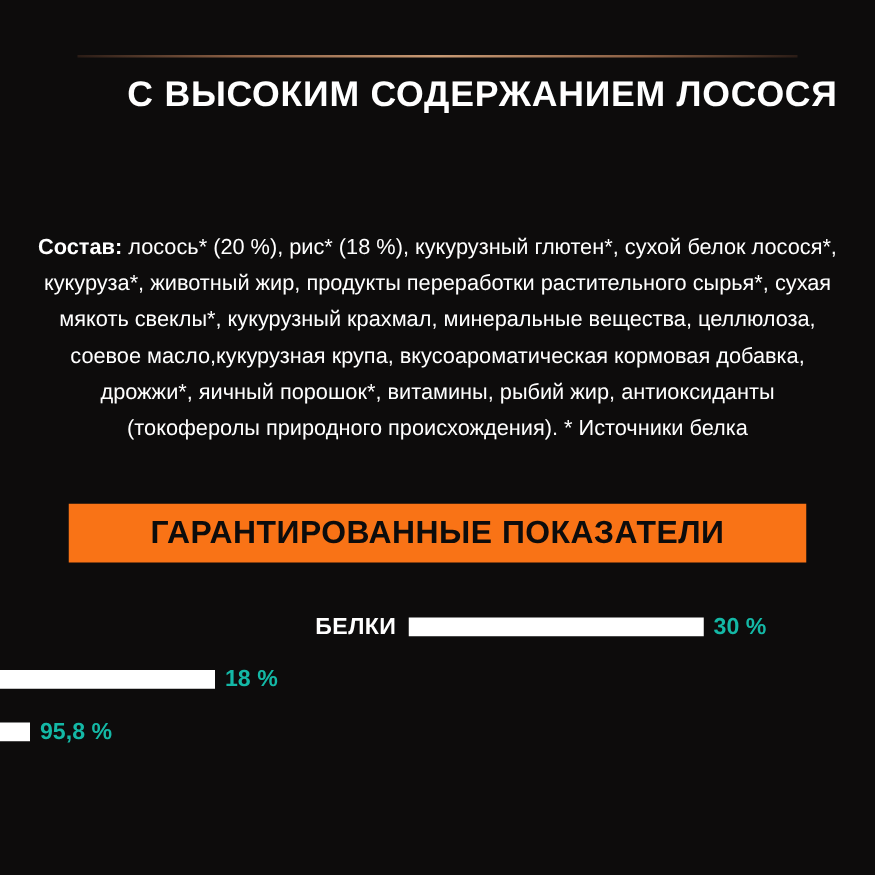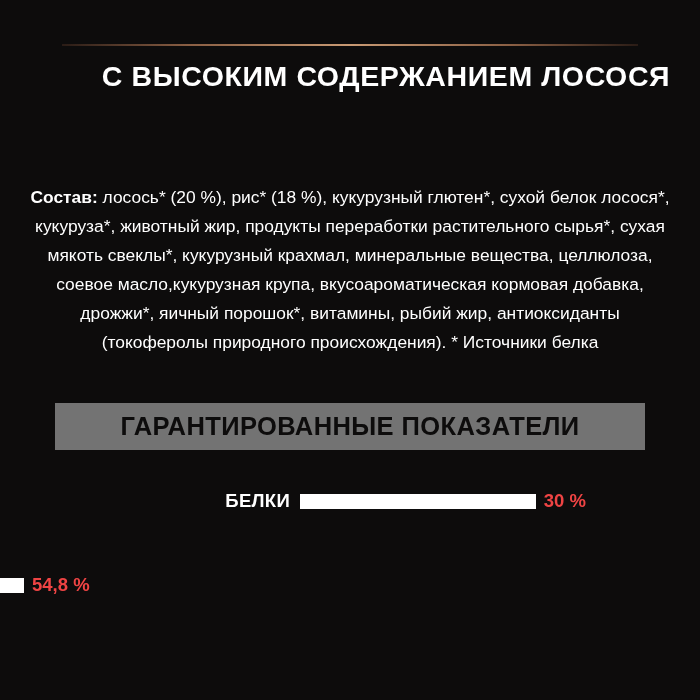--- a/index.html
+++ b/index.html
@@ -63,21 +63,21 @@
     font-weight: bold;
   }
 
   
   .banner {
     position: absolute;
     top: 403px;
     left: 55px;
     width: 590px;
     height: 47px;
-    background: #737373;
+    background: #f97316;
     display: flex;
     align-items: center;
     justify-content: center;
   }
   .banner-text {
     color: #0d0c0c;
     font-size: 25.5px;
     font-weight: bold;
     letter-spacing: 0.4px;
     text-transform: uppercase;
@@ -98,34 +98,35 @@
   .arow-label {
     width: 300px;
     text-align: right;
     padding-right: 10px;
     font-size: 18.5px;
     font-weight: bold;
     letter-spacing: 0.3px;
     text-transform: uppercase;
     color: #ffffff;
     box-sizing: border-box;
+    margin-left: 27px;
   }
   .arow-bar-wrap {
     width: 286px;
     display: flex;
     align-items: center;
   }
   .arow-bar {
     height: 15px;
     background: #ffffff;
   }
   .arow-value {
     font-size: 18.5px;
     font-weight: bold;
-    color: #ef4444;
+    color: #14b8a6;
     padding-left: 8px;
     white-space: nowrap;
   }
 </style>
 </head>
 <body>
 
 <div class="page">
 
   <div class="top-rule"></div>
@@ -144,25 +145,29 @@
 
     <div class="arow">
       <div class="arow-label">БЕЛКИ</div>
       <div class="arow-bar-wrap">
         <div class="arow-bar" style="width:286px"></div>
         <div class="arow-value">30 %</div>
       </div>
     </div>
 
     <div class="arow">
+      <div class="arow-bar-wrap">
+        <div class="arow-bar" style="width:172px"></div>
+        <div class="arow-value">18 %</div>
+      </div>
     </div>
 
 
     <div class="arow">
       <div class="arow-bar-wrap">
         <div class="arow-bar" style="width:24px"></div>
-        <div class="arow-value">54,8 %</div>
+        <div class="arow-value">95,8 %</div>
       </div>
     </div>
 
   </div>
 
 </div>
 
 </body></html>

